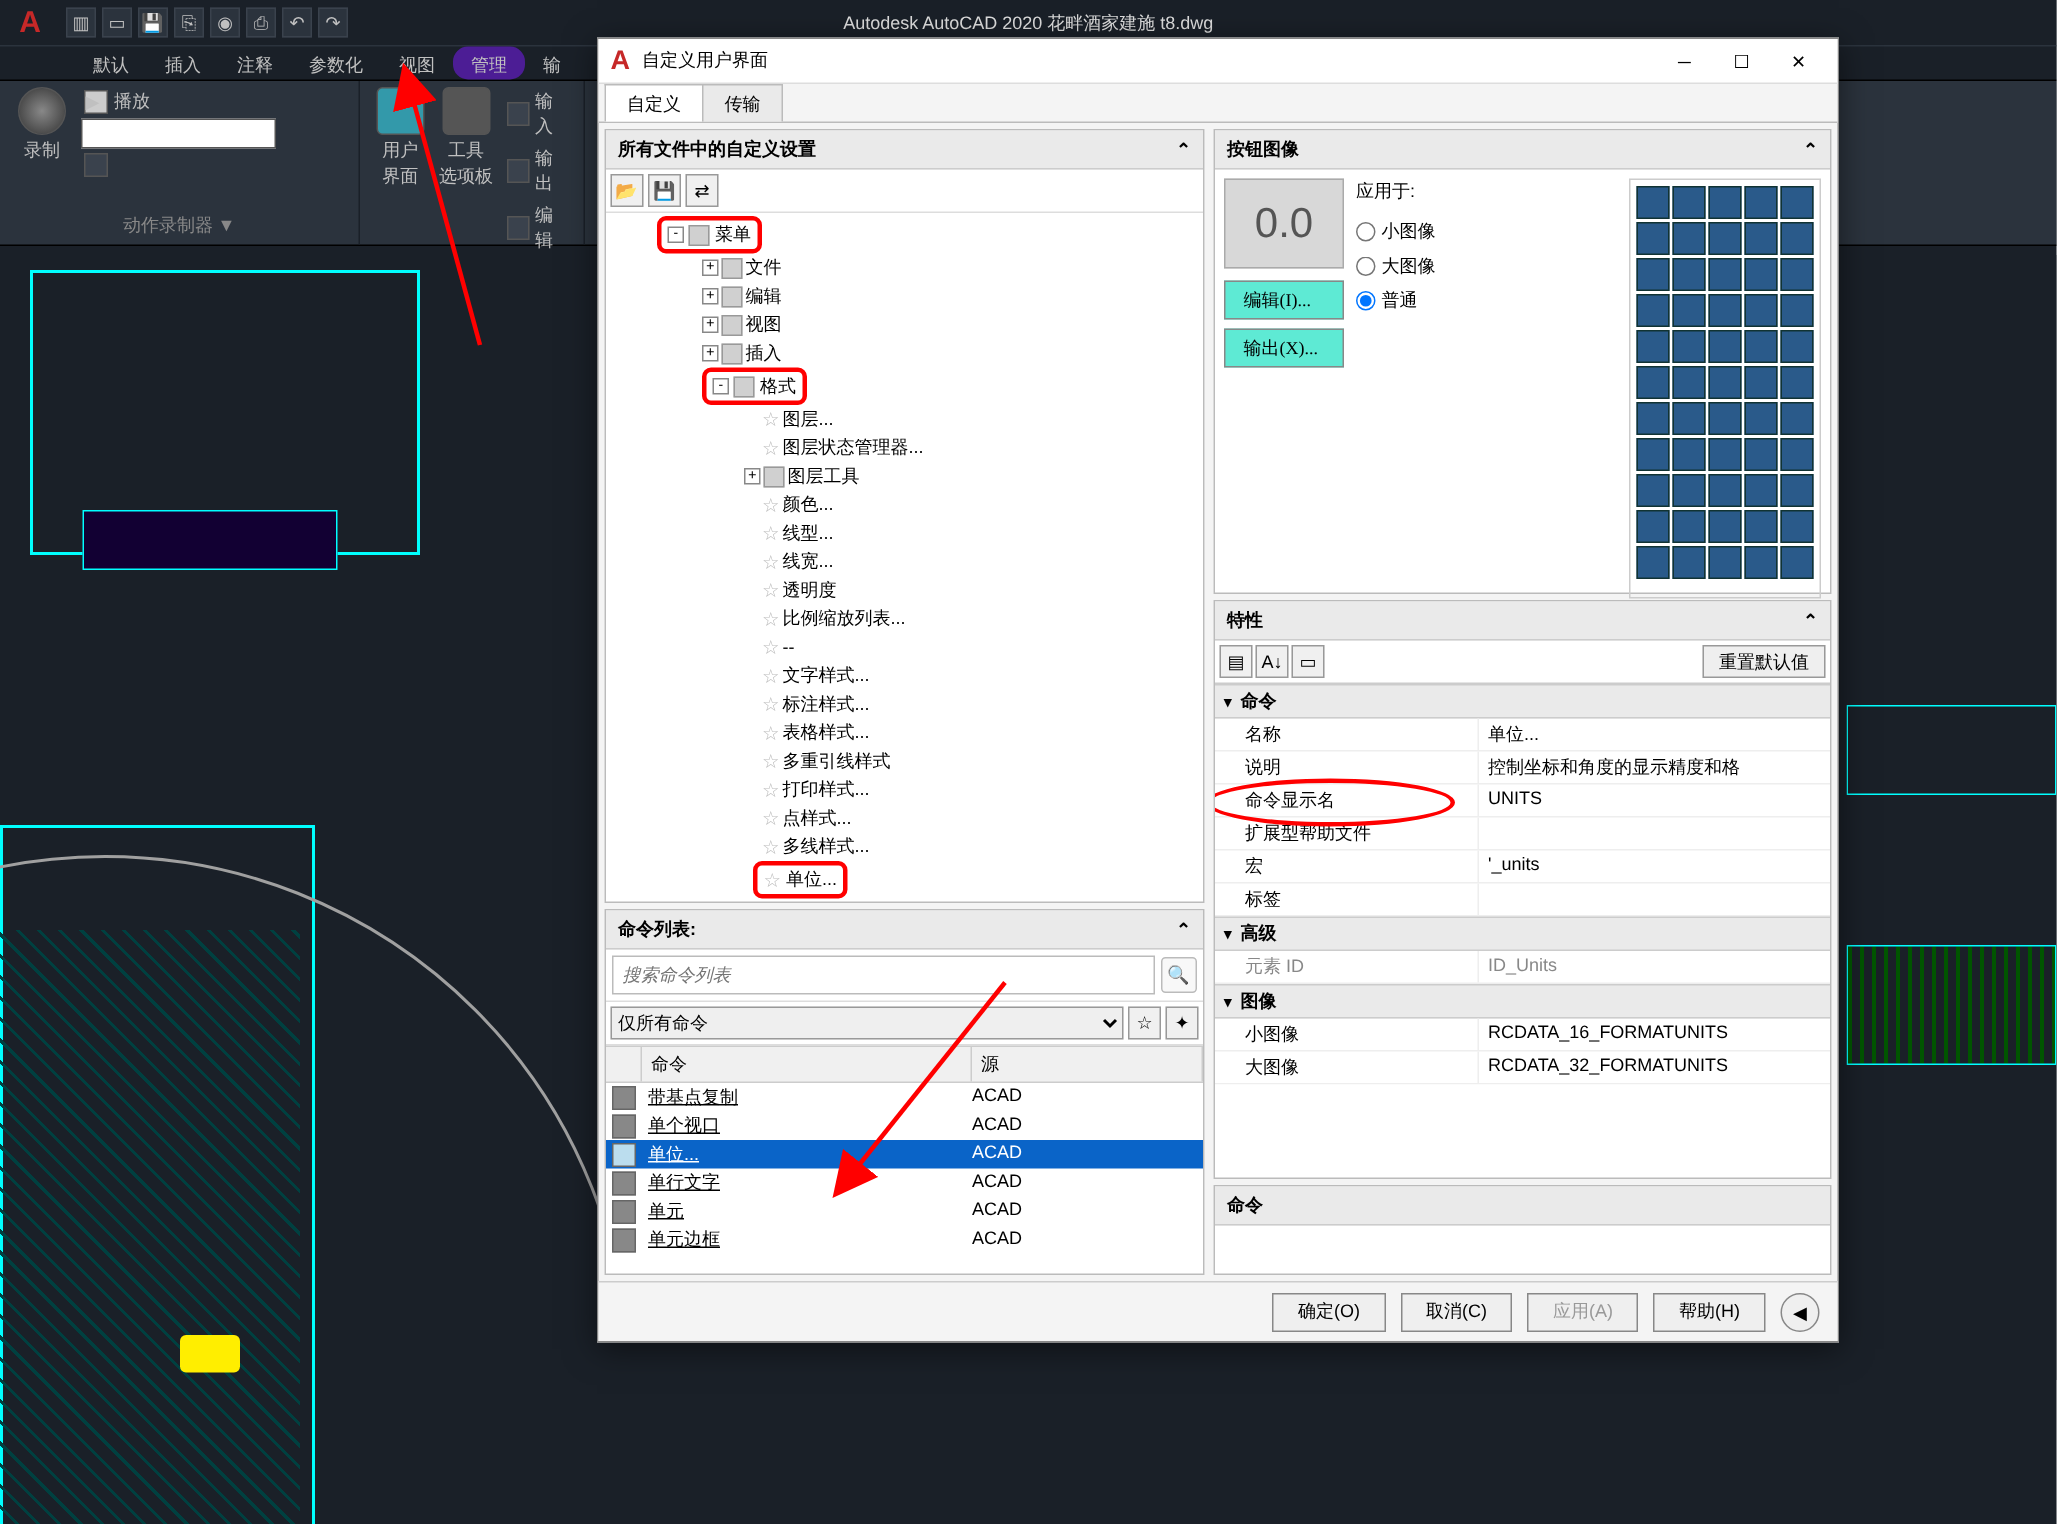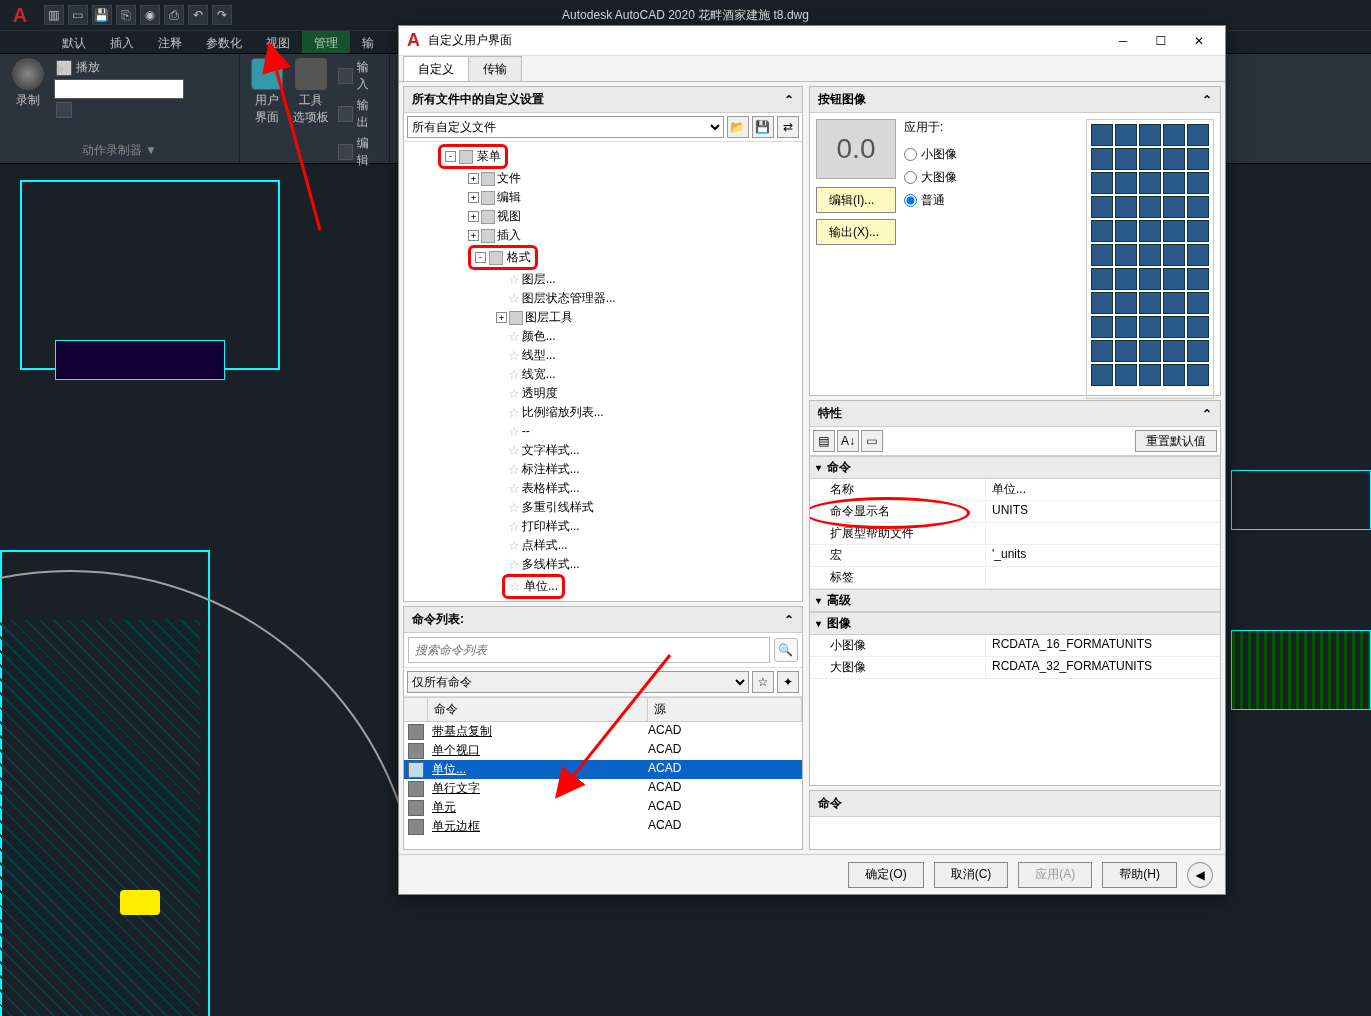--- a/index.html
+++ b/index.html
@@ -8,21 +8,21 @@
 
 .titlebar { height:30px; background:#1a2028; color:#c0c0c0; display:flex; align-items:center; position:relative;}
 .titlebar .logo { width:40px; height:30px; display:flex; align-items:center; justify-content:center; color:#c62828; font-weight:bold; font-size:20px; }
 .qat { display:flex; gap:4px; margin-left:4px; }
 .qat .qbtn { width:20px; height:20px; background:#2b333d; border:1px solid #3a424d; display:flex; align-items:center; justify-content:center; color:#c0c0c0; cursor:pointer;}
 .titlebar .apptitle { position:absolute; left:50%; transform:translateX(-50%); color:#ddd; top:7px; white-space:nowrap;}
 
 
 .menubar { height:24px; background:#1a2028; color:#c0c0c0; display:flex; padding-left:50px; border-top:1px solid #2b333d; border-bottom:1px solid #000; }
 .menubar .mi { padding:4px 12px; cursor:pointer; }
-.menubar .mi.active { background:#14532d; }
+.menubar .mi.active { background:#4c1d95;border-radius:10px; }
 
 
 .ribbon { height:110px; background:#2b333d; display:flex; border-bottom:1px solid #000;}
 .ribbon .panel { border-right:1px solid #1a2028; padding:4px 8px; display:flex; flex-direction:column; color:#c0c0c0; }
 .ribbon .panel .body { flex:1; display:flex; gap:6px; align-items:flex-start; }
 .ribbon .panel .label { text-align:center; font-size:11px; color:#888; padding-top:2px;}
 .bigbtn { width:40px; display:flex; flex-direction:column; align-items:center; gap:2px; cursor:pointer;}
 .bigbtn .ico { width:32px; height:32px; background:#3a424d; border:1px solid #555; border-radius:50%;}
 .bigbtn.sq .ico { border-radius:4px; }
 .smbtns { display:flex; flex-direction:column; gap:2px; }
@@ -86,21 +86,21 @@
 .cmdlist .c1 .ic { width:16px; height:16px; background:#888; border:1px solid #666;}
 .cmdlist .c2 { width:220px; padding-left:4px;text-decoration:underline;}
 .cmdlist .c3 { flex:1;}
 
 
 .imgpane-body { display:flex; gap:8px; padding:6px;}
 .imgprev { width:80px; height:60px; background:#d8d8d8; display:flex; align-items:center; justify-content:center; font-size:28px; color:#555; border:1px solid #aaa;}
 .radios { display:flex; flex-direction:column; gap:6px;}
 .radios label { display:flex; align-items:center; gap:4px; cursor:pointer;}
 .btncol { display:flex; flex-direction:column; gap:6px;}
-.btncol button { height:26px; padding:0 12px; border:1px solid #888; background:#fef9c3; cursor:pointer; text-align:left;}
+.btncol button { height:26px; padding:0 12px; border:1px solid #888; background:#5eead4; cursor:pointer; text-align:left;font-family:Liberation Serif, serif;}
 .icongrid { display:grid; grid-template-columns:repeat(5,22px); grid-auto-rows:22px; gap:2px;}
 .icongrid .cell { background:#2a5a8a; border:1px solid #133; cursor:pointer;}
 .namerow { display:flex; gap:6px; padding:4px 6px; align-items:center;}
 
 .propgrid-tbar { display:flex; gap:2px; padding:3px; border-bottom:1px solid #ccc; align-items:center;}
 .propgrid-tbar .sp { flex:1;}
 .propgrid-tbar button { height:22px; padding:0 10px; border:1px solid #999; background:#efefef; cursor:pointer;}
 .propgrid { overflow:auto;}
 .propgrid .cat { background:#eaeaea; padding:2px 6px; font-weight:bold; border-top:1px solid #ccc; border-bottom:1px solid #ccc; display:flex; align-items:center; gap:6px;}
 .propgrid .cat .chev { font-size:10px;}
@@ -237,21 +237,20 @@
   </div>
   <div class="dlg-body">
 
     <div class="dlg-left">
       <div class="pane" style="flex:1.4">
         <div class="pane-hdr">
             <span>所有文件中的自定义设置</span>
             <span class="coll">⌃</span>
           </div>
         <div class="filebar">
-          <select><option>所有自定义文件</option></select>
           <div class="tbtn">📂</div>
           <div class="tbtn">💾</div>
           <div class="tbtn">⇄</div>
         </div>
         <div class="tree">
           <div class="node" style="padding-left:30px">
               <span class="redbox"><span class="tw">-</span>&nbsp;<span class="ic"></span>&nbsp;<span>菜单</span></span>
             </div>
           <div class="node" style="padding-left:60px">
               <span class="tw">+</span>
@@ -525,38 +524,46 @@
         <div class="propgrid">
           <div class="cat">
               <span class="chev">▾</span>
               <span>命令</span>
             </div>
           <div class="prow">
               <div class="k">名称</div>
               <div class="v">单位...</div>
             </div>
           <div class="prow">
+              <div class="k">说明</div>
+              <div class="v">控制坐标和角度的显示精度和格</div>
+            </div>
+          <div class="prow">
               <div class="k redcirc">命令显示名</div>
               <div class="v">UNITS</div>
             </div>
           <div class="prow">
               <div class="k">扩展型帮助文件</div>
               <div class="v"></div>
             </div>
           <div class="prow">
               <div class="k">宏</div>
               <div class="v">'_units</div>
             </div>
           <div class="prow">
               <div class="k">标签</div>
               <div class="v"></div>
             </div>
           <div class="cat">
               <span class="chev">▾</span>
               <span>高级</span>
+            </div>
+          <div class="prow">
+              <div class="k gray">元素 ID</div>
+              <div class="v gray">ID_Units</div>
             </div>
           <div class="cat">
               <span class="chev">▾</span>
               <span>图像</span>
             </div>
           <div class="prow">
               <div class="k">小图像</div>
               <div class="v">RCDATA_16_FORMATUNITS</div>
             </div>
           <div class="prow">

